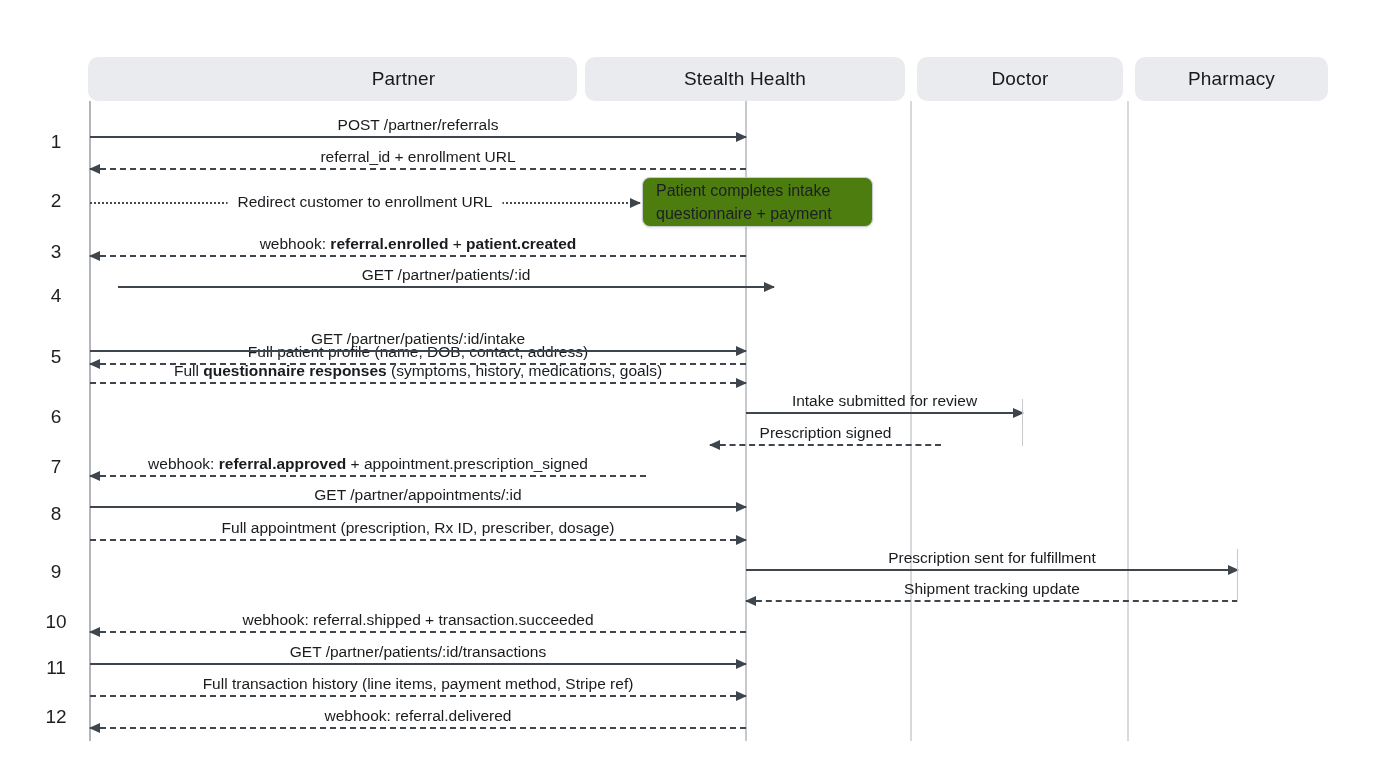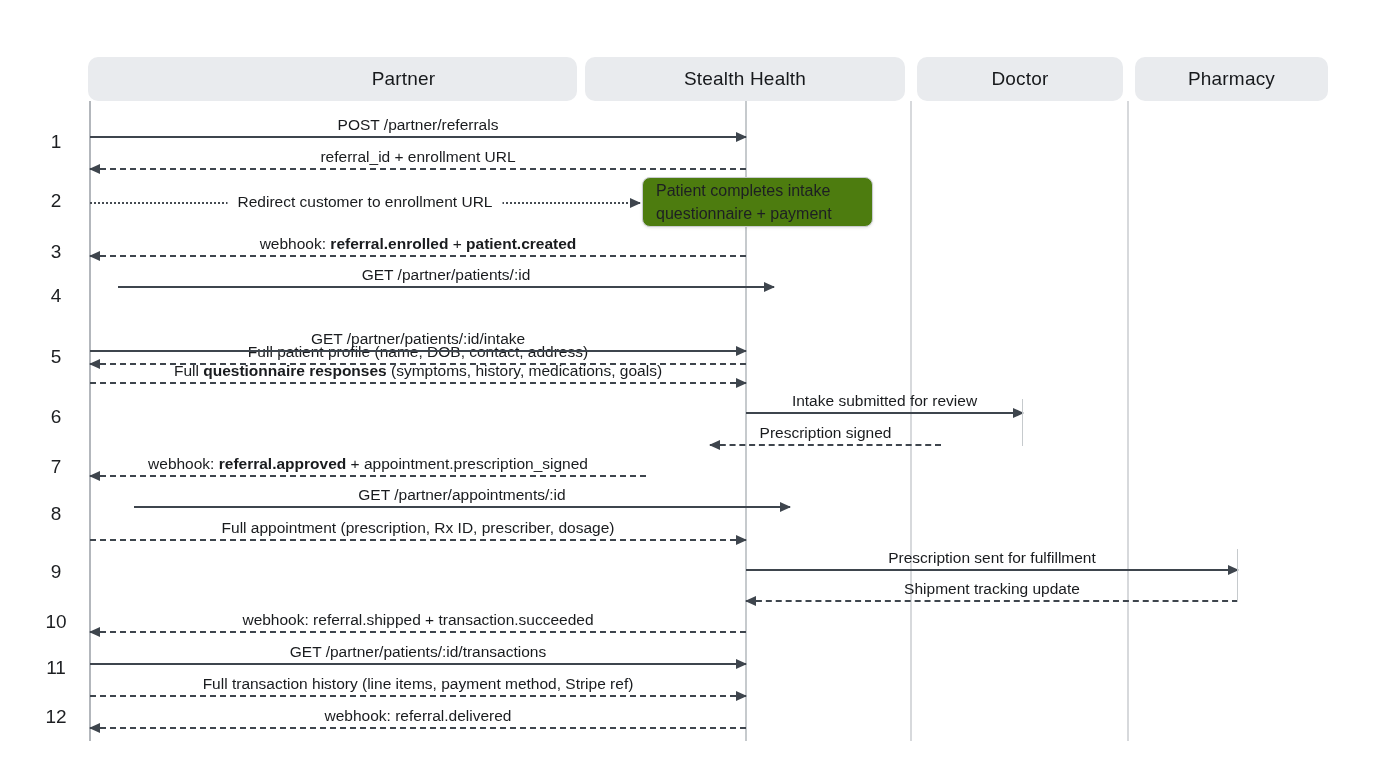--- a/index.html
+++ b/index.html
@@ -155,21 +155,21 @@
   </div>
   <div class="bracket" style="left:1022px;top:399px;height:47px;"></div>
 
   <div class="msg" style="left:90px;width:556px;top:453px;">
     <div class="lbl"><span>webhook: </span><b>referral.approved</b><span> + appointment.prescription_signed</span></div>
     <div class="ln ln-dashed">
         <span class="ah ah-l"></span>
       </div>
   </div>
 
-  <div class="msg" style="left:90px;width:656px;top:484px;margin-left:44px;">
+  <div class="msg" style="left:90px;width:656px;top:484px;">
     <div class="lbl"><span>GET /partner/appointments/:id</span></div>
     <div class="ln ln-solid">
         <span class="ah ah-r"></span>
       </div>
   </div>
   <div class="msg" style="left:90px;width:656px;top:517px;">
     <div class="lbl"><span>Full appointment (prescription, Rx ID, prescriber, dosage)</span></div>
     <div class="ln ln-dashed">
         <span class="ah ah-r"></span>
       </div>

